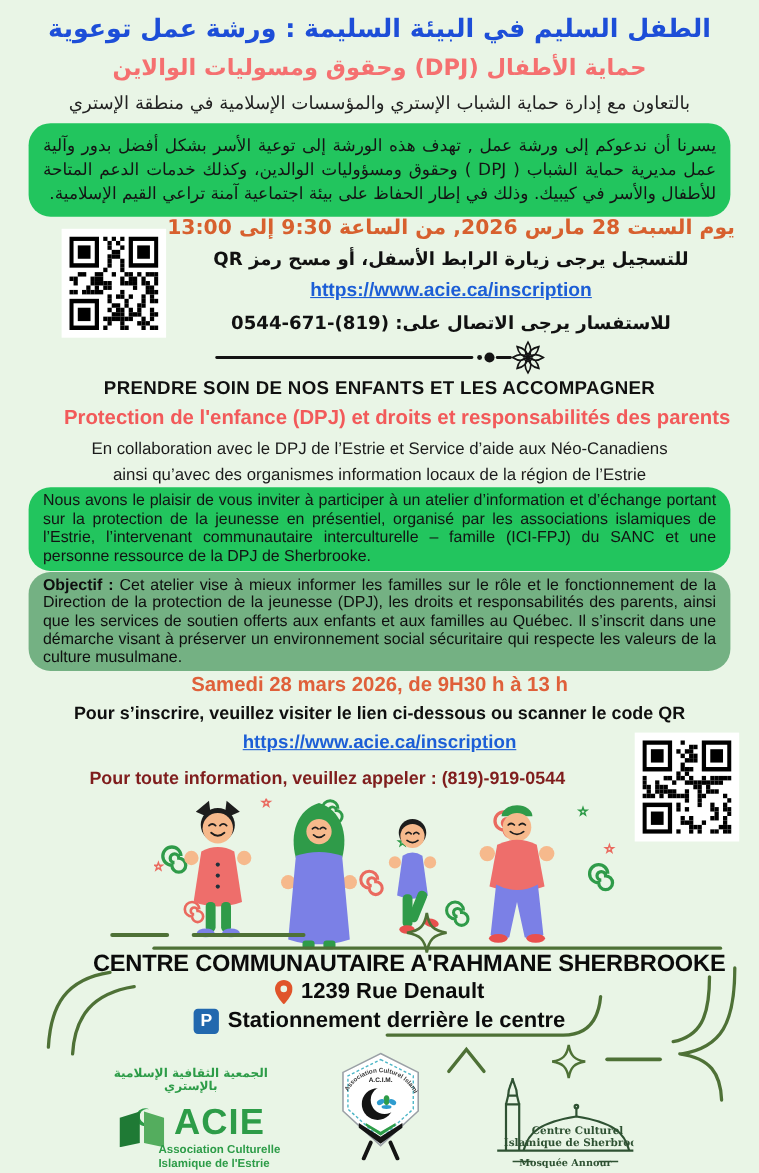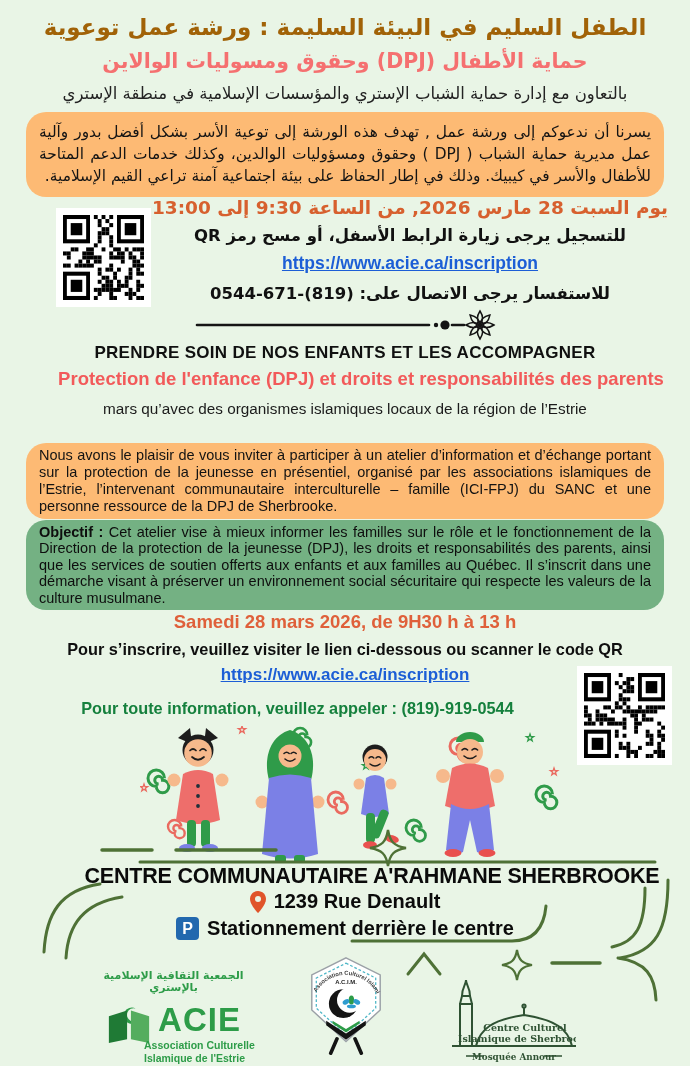--- a/index.html
+++ b/index.html
@@ -3,24 +3,24 @@
 <meta charset="utf-8">
 <style>
   html,body{margin:0;padding:0;}
   body{width:690px;height:1066px;position:relative;overflow:hidden;
        background:#e9f5e6;font-family:"Liberation Sans",sans-serif;color:#161616;}
   .abs{position:absolute;}
   .ctr{left:0;width:690px;text-align:center;}
   .ar{font-family:"DejaVu Sans",sans-serif;direction:rtl;}
   .b{font-weight:bold;}
   
-  .ar-title{top:14px;font-size:23px;font-weight:bold;color:#a16207;}
+  .ar-title{top:14px;font-size:23px;font-weight:bold;color:#1d4ed8;}
   .ar-subtitle{top:49px;font-size:20.5px;font-weight:bold;color:#f57070;}
   .ar-collab{top:84px;font-size:16.5px;color:#232323;}
-  .green-box{left:26px;width:638px;box-sizing:border-box;background:#fdba74;border-radius:20px;}
+  .green-box{left:26px;width:638px;box-sizing:border-box;background:#22c55e;border-radius:20px;}
   .ar-box{top:112px;padding:9px 13px;font-size:15.4px;line-height:1.44;text-align:justify;color:#141414;}
   .ar-mid{left:150px;width:520px;text-align:center;}
   .ar-date{top:197px;font-size:18.5px;font-weight:bold;color:#d7602e;}
   .ar-register{top:226px;font-size:16.5px;font-weight:bold;color:#111;}
   .ar-link{top:253px;font-size:17.5px;font-weight:bold;}
   .ar-phone{top:284px;font-size:16.5px;font-weight:bold;color:#111;}
   a.link{color:#1c5ed6;text-decoration:underline;cursor:pointer;}
   
   .qr{background:#fff;padding:7px;box-sizing:border-box;}
   .qr1{left:56px;top:208px;width:95px;height:99px;}
@@ -28,21 +28,21 @@
   .qr-grid{width:100%;height:100%;}
   
   .fr-heading{top:343px;font-size:17px;font-weight:bold;letter-spacing:.3px;color:#101010;}
   .fr-subheading{top:368px;font-size:18.5px;font-weight:bold;color:#f25a5a;margin-left:16px;}
   .fr-collab{top:398px;font-size:15.3px;line-height:1.5;color:#1b1b1b;}
   .fr-box1{top:443px;padding:4px 13px;font-size:14.5px;line-height:1.18;text-align:justify;color:#131313;}
   .fr-box2{top:520px;padding:4px 13px;font-size:14.5px;line-height:1.13;text-align:justify;color:#0e0e0e;background:#74b183;}
   .fr-date{top:611px;font-size:18.5px;font-weight:bold;color:#df603a;}
   .fr-register{top:640px;font-size:16.3px;font-weight:bold;color:#0f0f0f;}
   .fr-link{top:665px;font-size:17px;font-weight:bold;}
-  .fr-info{top:699px;left:20px;width:555px;text-align:center;font-size:16.3px;font-weight:bold;color:#15803d;}
+  .fr-info{top:699px;left:20px;width:555px;text-align:center;font-size:16.3px;font-weight:bold;color:#7f1d1d;}
   
   .venue-name{top:864px;font-size:21.5px;font-weight:800;letter-spacing:-.2px;color:#0b0b0b;padding-left:27px;}
   .venue-row{display:flex;align-items:center;justify-content:center;gap:8px;font-size:20px;font-weight:800;color:#0b0b0b;}
   .venue-address{top:890px;}
   .venue-parking{top:917px;}
   .p-icon{width:23px;height:23px;border-radius:4px;background:#2268ae;color:#fff;
           display:flex;align-items:center;justify-content:center;font-size:16px;font-weight:bold;}
   
   .acie{left:86px;top:970px;width:175px;text-align:center;color:#2d9c48;}
   .acie-ar{font-family:"DejaVu Sans",sans-serif;direction:rtl;font-size:11px;font-weight:bold;line-height:1.1;}
@@ -218,21 +218,22 @@
       </g>
       <circle r="3.6" stroke-width="1.3"></circle>
       <circle r="1.3" fill="#141414" stroke="none"></circle>
     </g>
   </g>
 </svg>
 
 <div class="abs ctr fr-heading">PRENDRE SOIN DE NOS ENFANTS ET LES ACCOMPAGNER</div>
 <div class="abs ctr fr-subheading">Protection de l'enfance (DPJ) et droits et responsabilités des parents</div>
 <div class="abs ctr fr-collab">
-  <div>mars qu’avec des organismes islamiques locaux de la région de l’Estrie</div>
+  <div>En collaboration avec le DPJ de l’Estrie et Service d’aide aux Néo-Canadiens</div>
+  <div>ainsi qu’avec des organismes information locaux de la région de l’Estrie</div>
 </div>
 <div class="abs green-box fr-box1">Nous avons le plaisir de vous inviter à participer à un atelier d’information et d’échange portant sur la protection de la jeunesse en présentiel, organisé par les associations islamiques de l’Estrie, l’intervenant communautaire interculturelle – famille (ICI-FPJ) du SANC et une personne ressource de la DPJ de Sherbrooke.</div>
 <div class="abs green-box fr-box2"><span class="b">Objectif :</span><span> Cet atelier vise à mieux informer les familles sur le rôle et le fonctionnement de la Direction de la protection de la jeunesse (DPJ), les droits et responsabilités des parents, ainsi que les services de soutien offerts aux enfants et aux familles au Québec. Il s’inscrit dans une démarche visant à préserver un environnement social sécuritaire qui respecte les valeurs de la culture musulmane.</span></div>
 <div class="abs ctr fr-date">Samedi 28 mars 2026, de 9H30 h à 13 h</div>
 <div class="abs ctr fr-register">Pour s’inscrire, veuillez visiter le lien ci-dessous ou scanner le code QR</div>
 <div class="abs ctr fr-link"><a class="link">https://www.acie.ca/inscription</a></div>
 <div class="abs fr-info">Pour toute information, veuillez appeler : (819)-919-0544</div>
 
 <div class="abs qr qr2">
     <div class="qr-grid"><svg viewBox="0 0 84 84" width="100%" height="100%" preserveAspectRatio="none">

